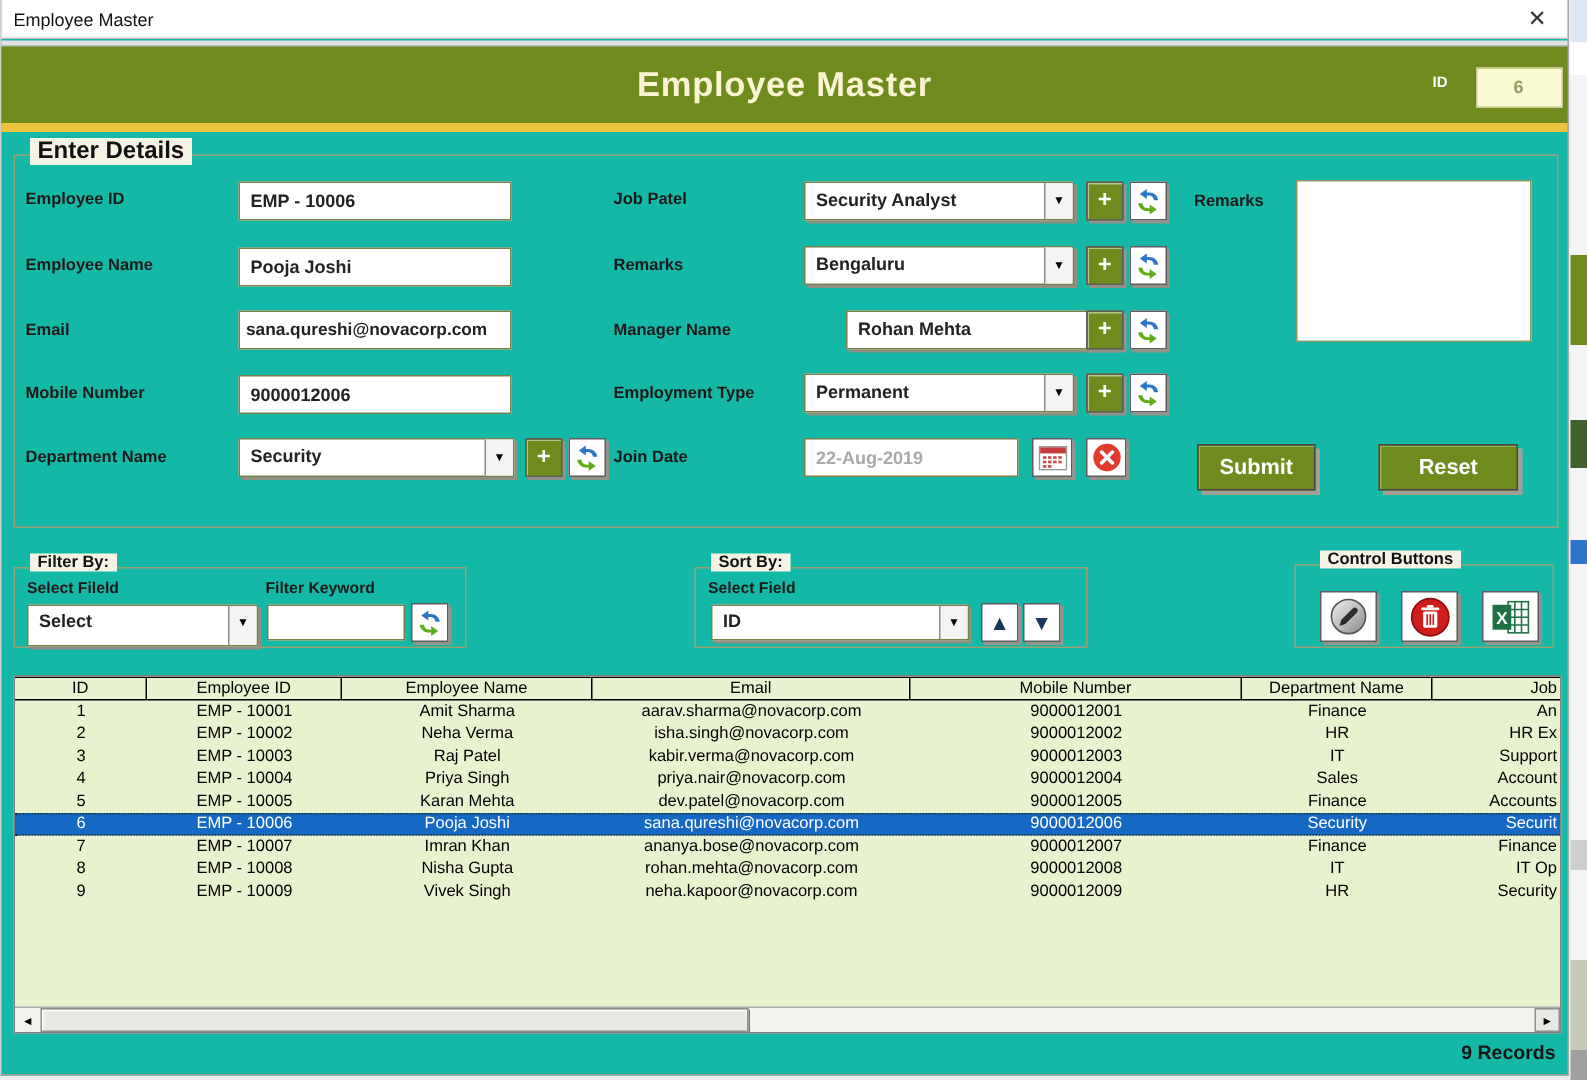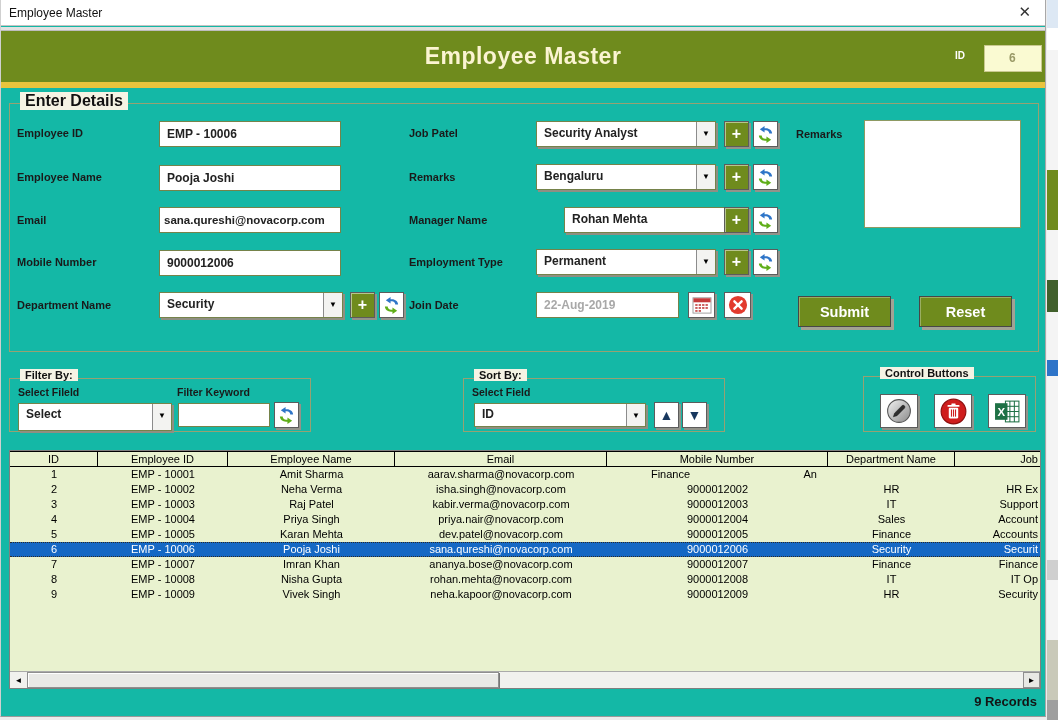--- a/index.html
+++ b/index.html
@@ -205,21 +205,21 @@
     <span>
         <svg width="20" height="20" viewBox="0 0 22 22">
           <circle cx="11" cy="11" r="10" fill="#e23b2e"></circle>
           <path d="M7 7 L15 15 M15 7 L7 15" stroke="#fff" stroke-width="2.6" stroke-linecap="round"></path>
         </svg>
       </span>
   </div>
 
   <span class="flabel" style="left:795px;top:128px;">Remarks</span>
   <textarea class="remarks" style="left: 863px; top: 120px; width: 157px; height: 108px;" value=""></textarea>
-  <div class="bigbtn" style="left:797px;top:296px;width:93px;height:31px;">Submit</div>
+  <div class="bigbtn" style="left:797px;top:296px;width:79px;height:31px;">Submit</div>
   <div class="bigbtn" style="left:918px;top:296px;width:93px;height:31px;">Reset</div>
 
   <div class="frame" style="left:8px;top:378px;width:302px;height:54px;">
     <span class="legend med">Filter By:</span>
     <span class="sublabel" style="left:8px;top:7px;">Select Fileld</span>
     <span class="sublabel" style="left:167px;top:7px;">Filter Keyword</span>
     <div class="combo" style="left:8px;top:24px;width:154px;height:28px;">
       <span class="val" style="top:3px;">Select</span>
       <span class="arrowbox"><span style="line-height:22px;">▼</span></span>
     </div>
@@ -309,20 +309,21 @@
         <div class="th c4">Mobile Number</div>
         <div class="th c5">Department Name</div>
         <div class="th c6">Job</div>
       </div>
     <div id="tbody">
         <div class="tr">
           <div class="td c0">1</div>
           <div class="td c1">EMP - 10001</div>
           <div class="td c2">Amit Sharma</div>
           <div class="td c3">aarav.sharma@novacorp.com</div>
+          <div class="td c4">9000012001</div>
           <div class="td c5">Finance</div>
           <div class="td c6">An</div>
         </div>
         <div class="tr">
           <div class="td c0">2</div>
           <div class="td c1">EMP - 10002</div>
           <div class="td c2">Neha Verma</div>
           <div class="td c3">isha.singh@novacorp.com</div>
           <div class="td c4">9000012002</div>
           <div class="td c5">HR</div>

